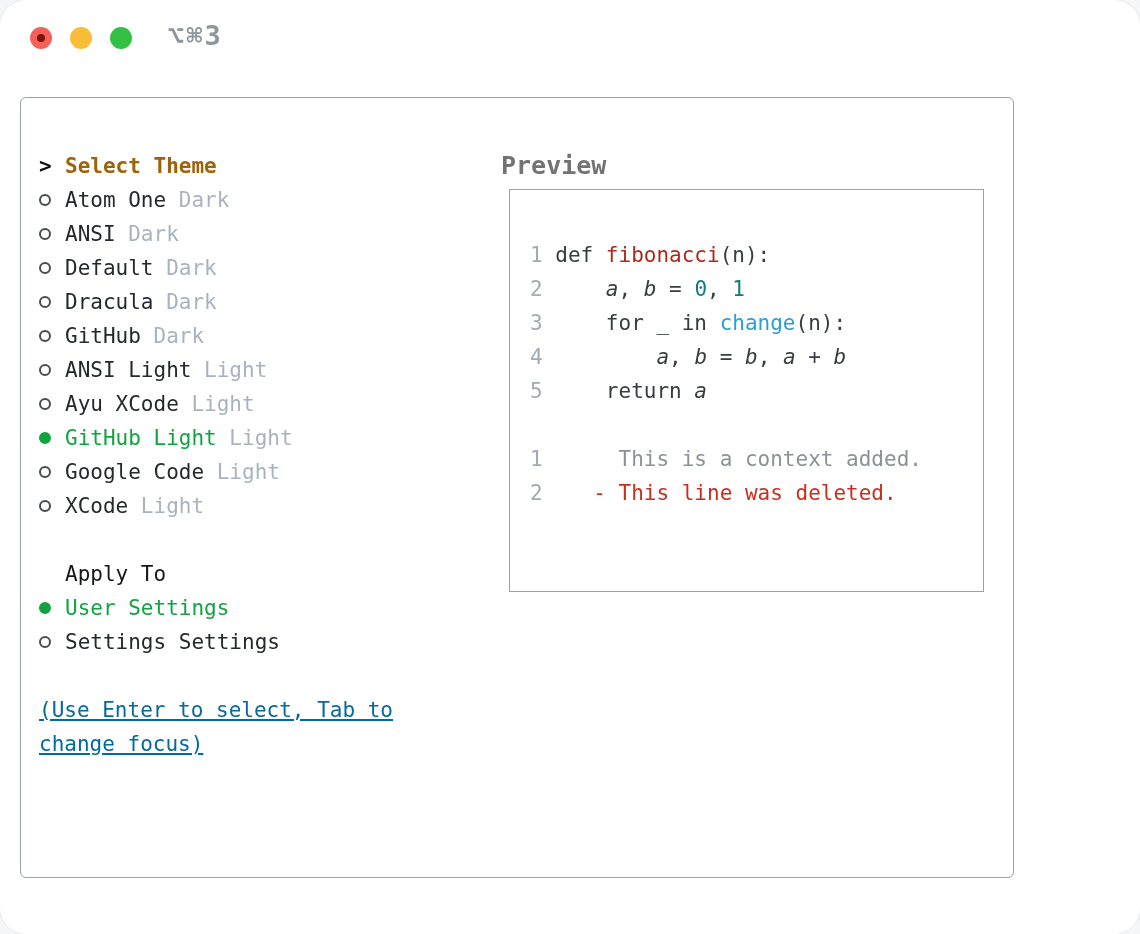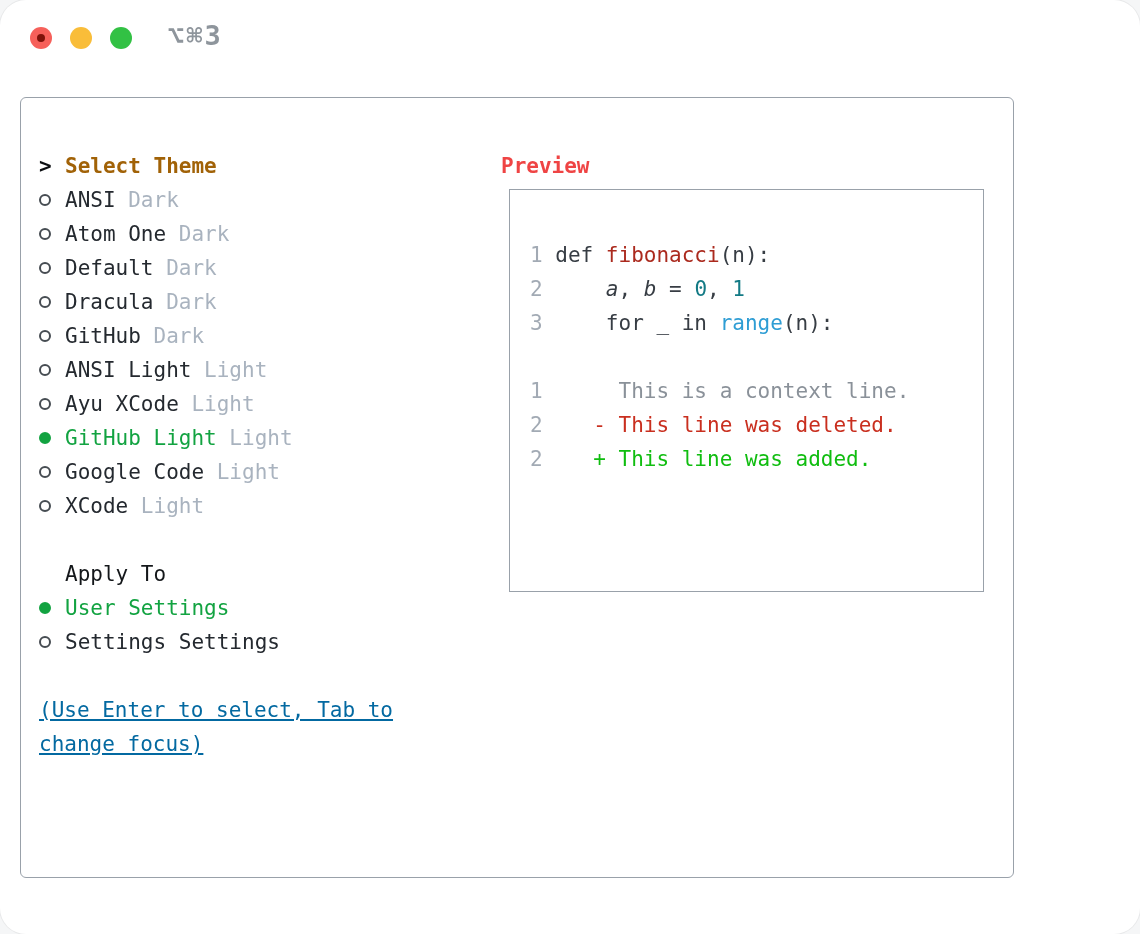--- a/index.html
+++ b/index.html
@@ -44,21 +44,21 @@
   .hdr{font-weight:bold;color:#a16207;}
   .hdr-prefix{font-weight:bold;color:#0c0f12;}
   .name{color:#24292f;}
   .name.sel{color:#12a341;}
   .suffix{color:#a9b3bf;margin-left:1ch;}
   .subhdr{color:#14171a;}
   .hint{color:#0369a1;text-decoration:underline;}
   
   .preview-title{
     position:absolute;left:480px;top:51px;height:34px;line-height:34px;
-    font-size:21px;font-weight:bold;color:#ef4444;white-space:pre;
+    font-size:25px;font-weight:bold;color:#737373;white-space:pre;
   }
   .preview-box{
     position:absolute;left:488px;top:91px;width:475px;height:403px;
     border:1.5px solid #99a1aa;background:#fff;box-sizing:border-box;
     padding:48px 0 0 20px;overflow:hidden;
   }
   .code{font-size:21px;line-height:34px;}
   .cl{height:34px;white-space:pre;}
   .ln{display:inline-block;width:2ch;color:#a2aab4;}
   .tk.p{color:#373d44;}
@@ -81,22 +81,22 @@
     <button class="tl green"></button>
   </div>
   <div class="win-title">⌥⌘3</div>
 
   <div class="panel">
 
     <div class="list">
 
       <div class="row"><span class="mk hdr-prefix">&gt;</span><span class="hdr">Select Theme</span></div>
 
+      <div class="row"><span class="mk"><i class="dot"></i></span><span class="name">Atom One</span><span class="suffix">Dark</span></div>
       <div class="row"><span class="mk"><i class="dot"></i></span><span class="name">ANSI</span><span class="suffix">Dark</span></div>
-      <div class="row"><span class="mk"><i class="dot"></i></span><span class="name">Atom One</span><span class="suffix">Dark</span></div>
       <div class="row"><span class="mk"><i class="dot"></i></span><span class="name">Default</span><span class="suffix">Dark</span></div>
       <div class="row"><span class="mk"><i class="dot"></i></span><span class="name">Dracula</span><span class="suffix">Dark</span></div>
       <div class="row"><span class="mk"><i class="dot"></i></span><span class="name">GitHub</span><span class="suffix">Dark</span></div>
       <div class="row"><span class="mk"><i class="dot"></i></span><span class="name">ANSI Light</span><span class="suffix">Light</span></div>
       <div class="row"><span class="mk"><i class="dot"></i></span><span class="name">Ayu XCode</span><span class="suffix">Light</span></div>
       <div class="row"><span class="mk"><i class="dot filled"></i></span><span class="name sel">GitHub Light</span><span class="suffix">Light</span></div>
       <div class="row"><span class="mk"><i class="dot"></i></span><span class="name">Google Code</span><span class="suffix">Light</span></div>
       <div class="row"><span class="mk"><i class="dot"></i></span><span class="name">XCode</span><span class="suffix">Light</span></div>
 
       <div class="row"></div>
@@ -110,24 +110,25 @@
       <div class="row hint">(Use Enter to select, Tab to</div>
       <div class="row hint">change focus)</div>
     </div>
 
     <div class="preview-title">Preview</div>
 
     <div class="preview-box">
       <div class="code">
         <div class="cl"><span class="ln">1</span><span class="tk p">def </span><span class="tk fn">fibonacci</span><span class="tk p">(n):</span></div>
         <div class="cl"><span class="ln">2</span><span class="tk p">    </span><span class="tk v">a</span><span class="tk p">, </span><span class="tk v">b</span><span class="tk p"> = </span><span class="tk num">0</span><span class="tk p">, </span><span class="tk num">1</span></div>
-        <div class="cl"><span class="ln">3</span><span class="tk p">    for _ in </span><span class="tk bi">range</span><span class="tk p">(n):</span></div>
+        <div class="cl"><span class="ln">3</span><span class="tk p">    for _ in </span><span class="tk bi">change</span><span class="tk p">(n):</span></div>
+        <div class="cl"><span class="ln">4</span><span class="tk p">        </span><span class="tk v">a</span><span class="tk p">, </span><span class="tk v">b</span><span class="tk p"> = </span><span class="tk v">b</span><span class="tk p">, </span><span class="tk v">a</span><span class="tk p"> + </span><span class="tk v">b</span></div>
+        <div class="cl"><span class="ln">5</span><span class="tk p">    return </span><span class="tk v">a</span></div>
 
         <div class="cl"></div>
 
-        <div class="cl"><span class="ln">1</span><span class="tk ctx">     This is a context line.</span></div>
+        <div class="cl"><span class="ln">1</span><span class="tk ctx">     This is a context added.</span></div>
         <div class="cl"><span class="ln">2</span><span class="tk del">   - This line was deleted.</span></div>
-        <div class="cl"><span class="ln">2</span><span class="tk add">   + This line was added.</span></div>
       </div>
     </div>
 
   </div>
 </div>
 
 </body></html>

